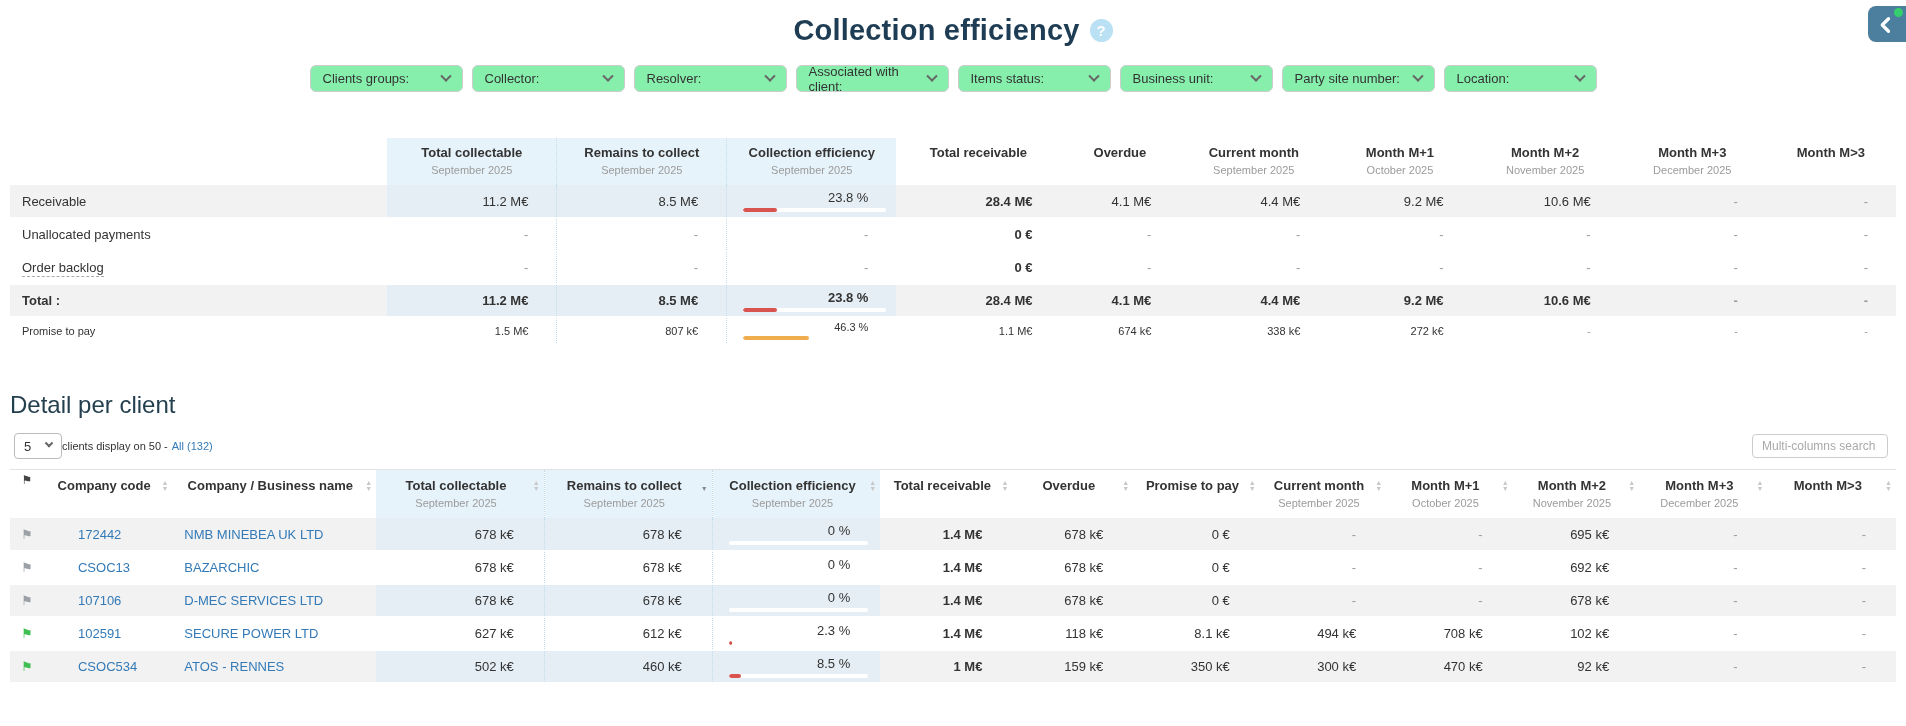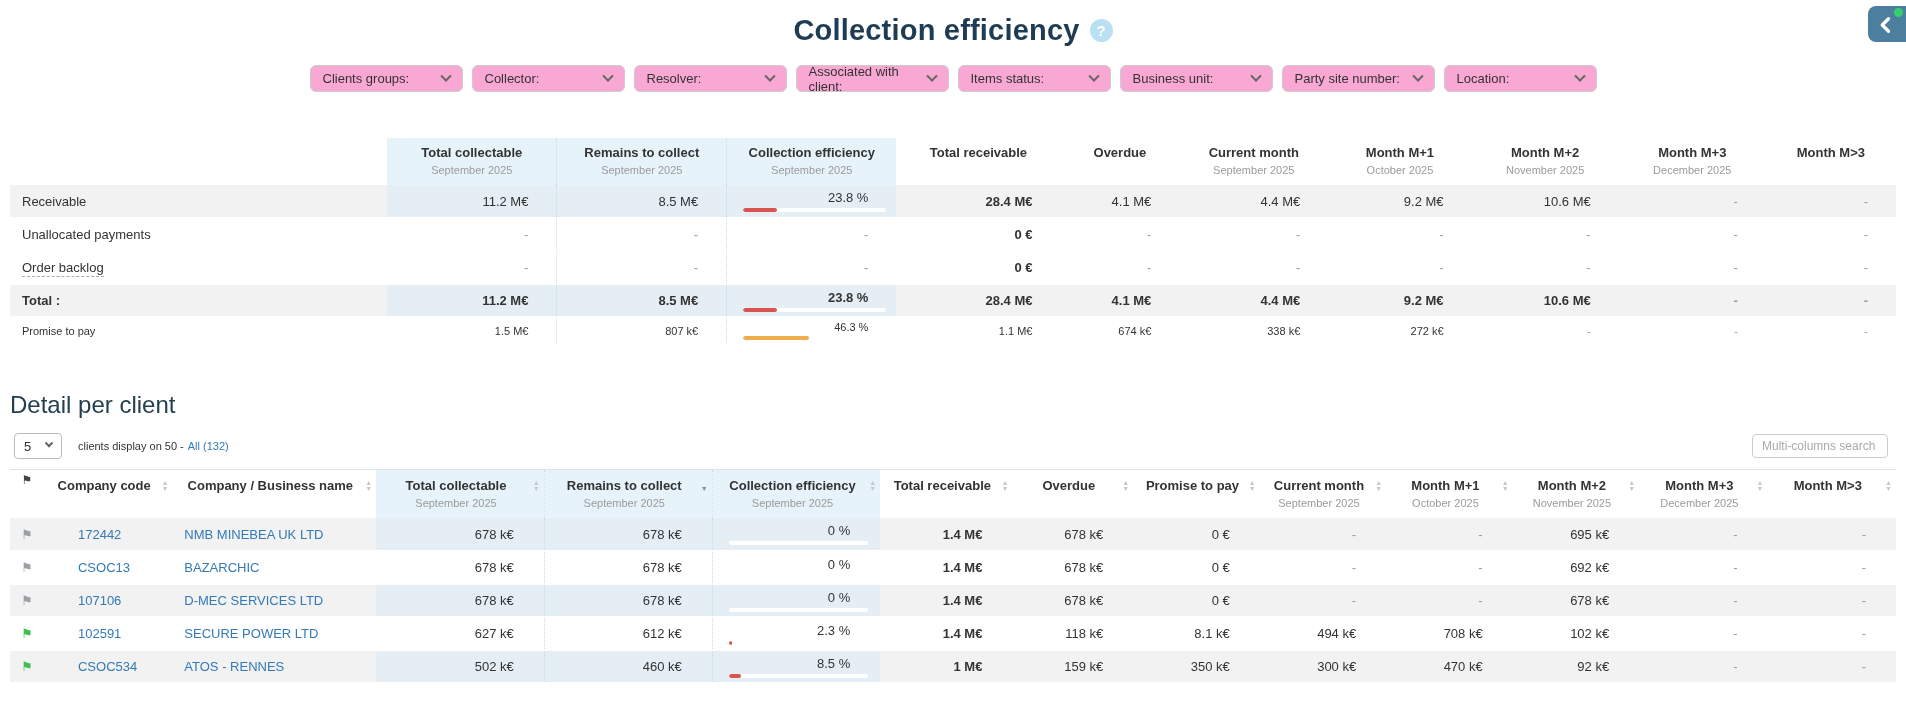--- a/index.html
+++ b/index.html
@@ -31,21 +31,21 @@
     display: inline-block; width: 23px; height: 23px; line-height: 23px;
     border-radius: 50%; background: #b9e0f3; color: #fff; font-size: 15px;
     font-weight: bold; text-align: center; vertical-align: 4px; margin-left: 10px; cursor: pointer;
   }
 
   
   .filters { display: flex; justify-content: center; gap: 9px; margin-top: 18px; }
   .filter {
     display: flex; align-items: center; justify-content: space-between;
     width: 153px; height: 27px; padding: 0 12px; border: 1px solid #ccc;
-    border-radius: 6px; background: #f9a8d4; font-size: 13px; color: #333; cursor: pointer;
+    border-radius: 6px; background: #86efac; font-size: 13px; color: #333; cursor: pointer;
   }
   .chev {
     width: 8px; height: 8px; border-right: 2px solid #666; border-bottom: 2px solid #666;
     transform: rotate(45deg) translate(-2px,-2px); flex: 0 0 auto;
   }
 
   
   .content { padding: 0 10px; }
   table { width: 100%; border-collapse: collapse; table-layout: fixed; }
   th { vertical-align: top; }
@@ -77,21 +77,21 @@
   
   .detail-title { margin-top: 46px; text-align: left; color: #24404f; font-size: 24px; font-weight: normal; }
   .controls { display: flex; align-items: center; justify-content: space-between; margin: 14px 8px 0 4px; }
   .controls-left { display: flex; align-items: center; }
   .page-size {
     display: flex; align-items: center; justify-content: space-between;
     width: 48px; height: 26px; padding: 0 9px; border: 1px solid #bbb; border-radius: 4px;
     background: #fff; font-size: 13px; cursor: pointer;
   }
   .page-size .chev { width: 6px; height: 6px; }
-  .controls-caption { font-size: 11px; color: #333; margin-left: 16px; }
+  .controls-caption { font-size: 11px; color: #333; margin-left: 0; }
   .all-link { color: #337ab7; text-decoration: none; cursor: pointer; margin-left: 4px; font-size: 11px; }
   .search-input {
     width: 136px; height: 24px; border: 1px solid #ccc; border-radius: 4px;
     padding: 0 9px; font-size: 12px; color: #333; font-family: inherit;
   }
   .search-input::placeholder { color: #a9a9a9; }
 
   .detail { margin-top: 10px; border-top: 1px solid #e2e2e2; }
   .detail thead th { position: relative; padding: 8px 12px 9px 4px; cursor: pointer; }
   .sort { position: absolute; right: 4px; top: 10px; display: flex; flex-direction: column; line-height: 6px; }

